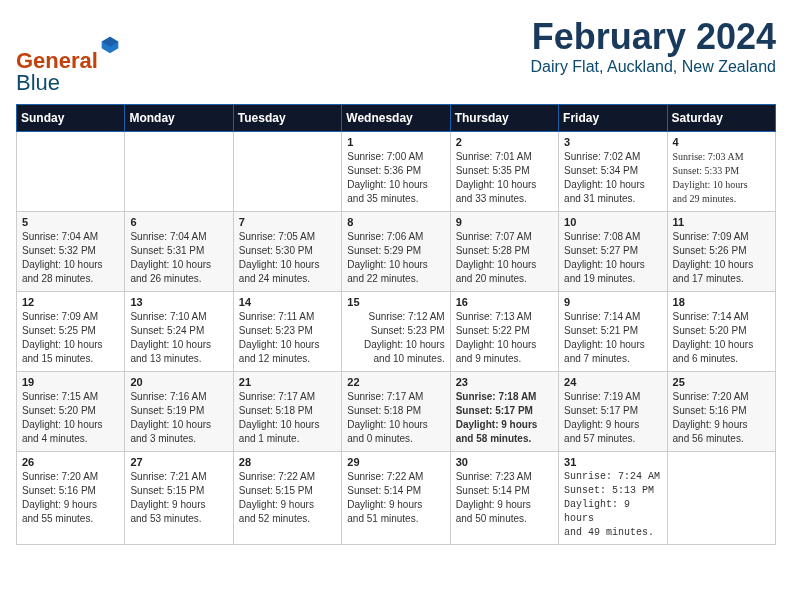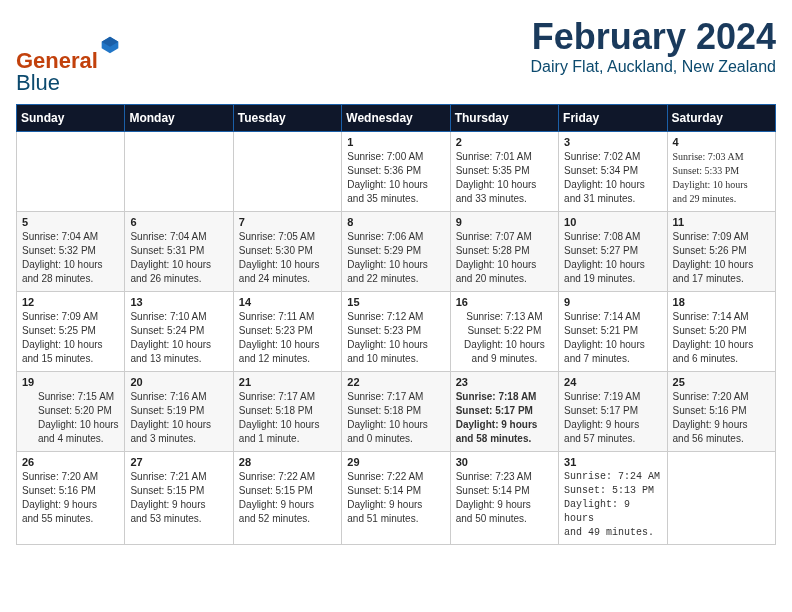--- a/index.html
+++ b/index.html
@@ -214,28 +214,28 @@
         </td>
         <td>
           <div class="day-num">14</div>
           <div class="day-info" style="white-space: pre-line;">Sunrise: 7:11 AM
 Sunset: 5:23 PM
 Daylight: 10 hours
 and 12 minutes.</div>
         </td>
         <td>
           <div class="day-num">15</div>
-          <div class="day-info" style="white-space: pre-line;">Sunrise: 7:12 AM
+          <div class="day-info" style="white-space: pre-line; text-align: right;">Sunrise: 7:12 AM
 Sunset: 5:23 PM
 Daylight: 10 hours
 and 10 minutes.</div>
         </td>
         <td>
           <div class="day-num">16</div>
-          <div class="day-info" style="white-space: pre-line; text-align: center;">Sunrise: 7:13 AM
+          <div class="day-info" style="white-space: pre-line;">Sunrise: 7:13 AM
 Sunset: 5:22 PM
 Daylight: 10 hours
 and 9 minutes.</div>
         </td>
         <td>
           <div class="day-num">9</div>
           <div class="day-info" style="white-space: pre-line;">Sunrise: 7:14 AM
 Sunset: 5:21 PM
 Daylight: 10 hours
 and 7 minutes.</div>
@@ -244,21 +244,21 @@
           <div class="day-num">18</div>
           <div class="day-info" style="white-space: pre-line;">Sunrise: 7:14 AM
 Sunset: 5:20 PM
 Daylight: 10 hours
 and 6 minutes.</div>
         </td>
       </tr>
       <tr>
         <td>
           <div class="day-num">19</div>
-          <div class="day-info" style="white-space: pre-line; margin-left: 16px;">Sunrise: 7:15 AM
+          <div class="day-info" style="white-space: pre-line;">Sunrise: 7:15 AM
 Sunset: 5:20 PM
 Daylight: 10 hours
 and 4 minutes.</div>
         </td>
         <td>
           <div class="day-num">20</div>
           <div class="day-info" style="white-space: pre-line;">Sunrise: 7:16 AM
 Sunset: 5:19 PM
 Daylight: 10 hours
 and 3 minutes.</div>

